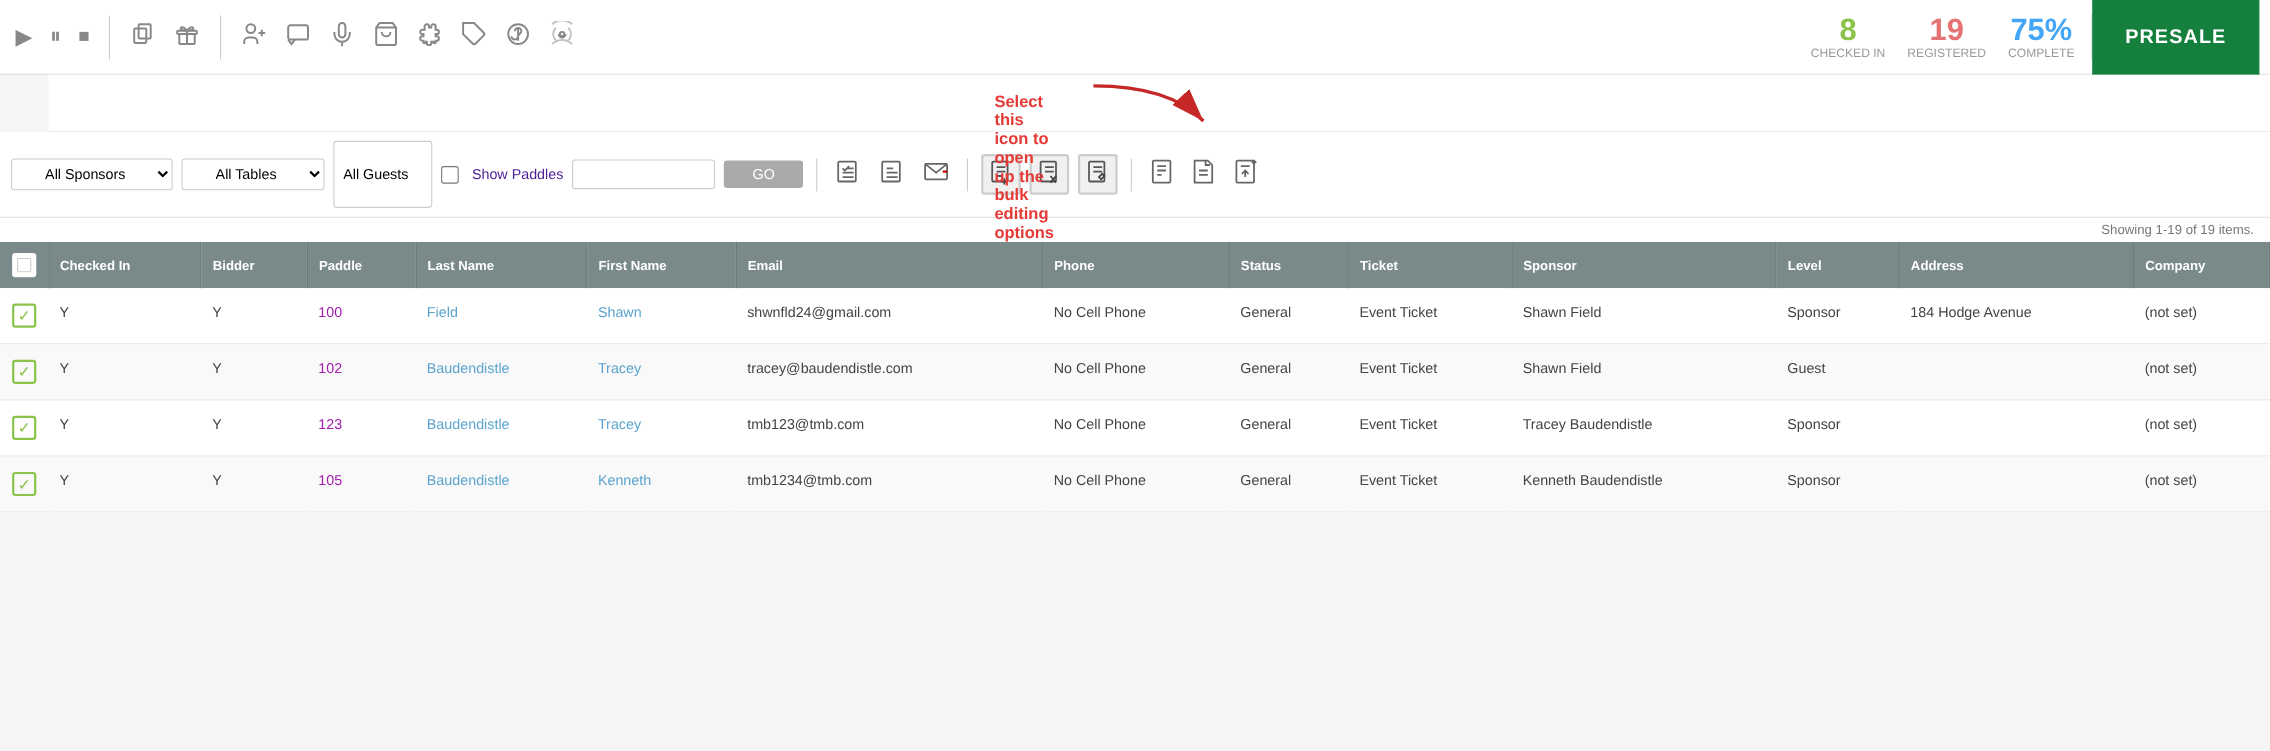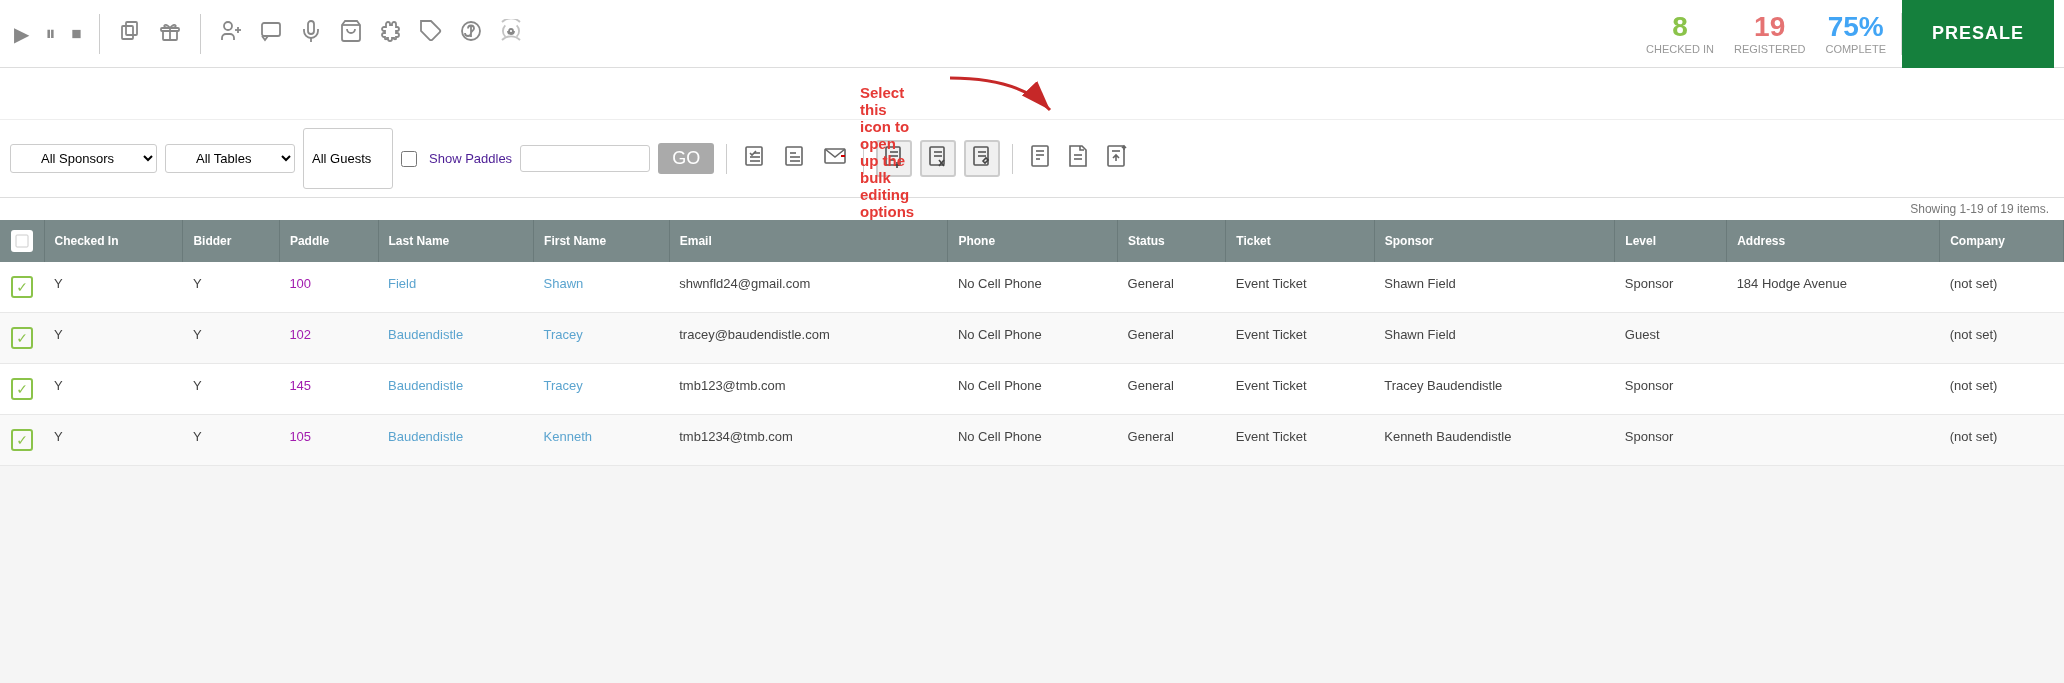--- a/index.html
+++ b/index.html
@@ -109,23 +109,23 @@
       background: #fff;
       padding: 5px 8px;
       border-radius: 3px;
       font-size: 13px;
       width: 130px;
     }
     .go-btn {
       background: #aaa;
       color: white;
       border: none;
-      padding: 5px 14px;
-      border-radius: 3px;
-      font-size: 18px;
+      padding: 5px 26px;
+      border-radius: 3px;
+      font-size: 13px;
       cursor: pointer;
     }
     .filter-divider {
       width: 1px;
       height: 30px;
       background: #ccc;
       margin: 0 4px;
     }
     .icon-btn {
       background: none;
@@ -306,21 +306,21 @@
     </div>
     <div class="stat-item">
       <div class="stat-number stat-complete">75%</div>
       <div class="stat-label">COMPLETE</div>
     </div>
   </div>
 
   <div class="presale-btn">PRESALE</div>
 </div>
 
-<div class="tooltip-area" style="background:#fff; border-bottom:1px solid #eee; height:52px; position:relative;">
+<div class="tooltip-area" style="background:#fff; border-bottom:1px solid #eee; height:52px; position:relative;margin-left:44px;">
   <div style="position:absolute; left:440px; top:8px; display:flex; align-items:center; gap:8px;">
     <span class="tooltip-text" style="color:#e53935; font-weight:bold; font-size:15px;">Select this icon to open up the bulk editing options</span>
   </div>
 
   <svg style="position:absolute; left:380px; top:0px; pointer-events:none;" width="700" height="55">
     <defs>
       <marker id="arrowhead" markerWidth="10" markerHeight="7" refX="10" refY="3.5" orient="auto">
         <polygon points="0 0, 10 3.5, 0 7" fill="#c62828"></polygon>
       </marker>
     </defs>
@@ -490,21 +490,21 @@
       <td>Guest</td>
       <td></td>
       <td>(not set)</td>
     </tr>
         <tr>
       <td class="td-check-col">
         <div class="check-mark">✓</div>
       </td>
       <td>Y</td>
       <td>Y</td>
-      <td class="td-paddle">145</td>
+      <td class="td-paddle">123</td>
       <td class="td-link">Baudendistle</td>
       <td class="td-link">Tracey</td>
       <td>tmb123@tmb.com</td>
       <td>No Cell Phone</td>
       <td>General</td>
       <td>Event Ticket</td>
       <td>Tracey Baudendistle</td>
       <td>Sponsor</td>
       <td></td>
       <td>(not set)</td>

